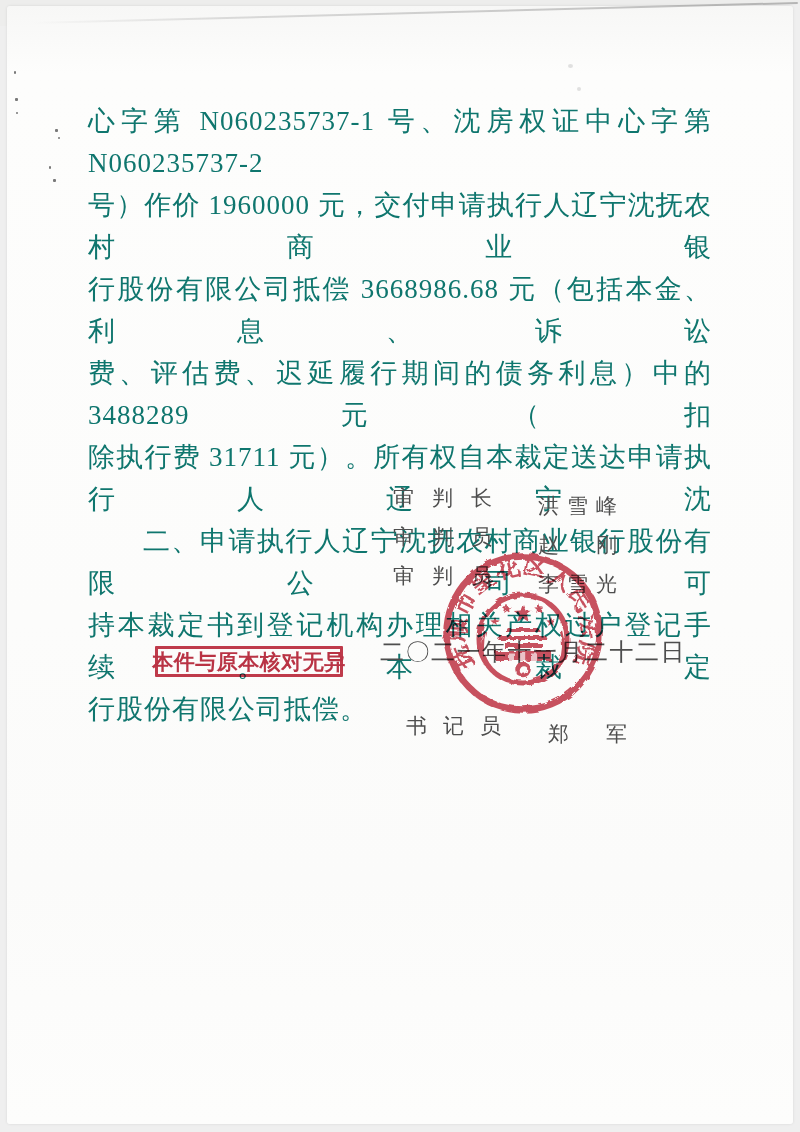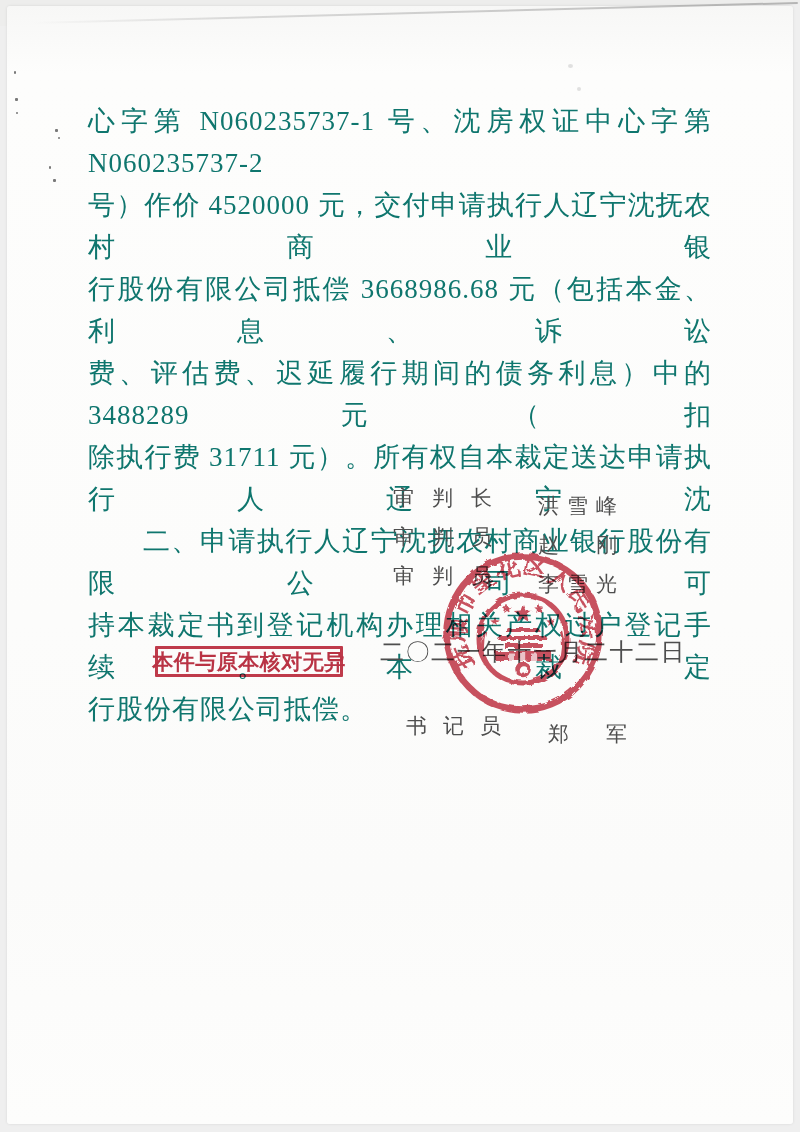--- a/index.html
+++ b/index.html
@@ -62,21 +62,21 @@
   <div class="speck" style="left:16px;top:112px;width:2px;height:2px;"></div>
   <div class="speck" style="left:55px;top:129px;width:3px;height:3px;"></div>
   <div class="speck" style="left:58px;top:137px;width:2px;height:2px;"></div>
   <div class="speck" style="left:49px;top:166px;width:2px;height:3px;"></div>
   <div class="speck" style="left:53px;top:179px;width:3px;height:3px;"></div>
   <div class="smudge" style="left:568px;top:64px;width:5px;height:4px;"></div>
   <div class="smudge" style="left:577px;top:87px;width:4px;height:4px;"></div>
 
   <div id="paragraph">
     <div class="bline just">心字第 N060235737-1 号、沈房权证中心字第 N060235737-2</div>
-    <div class="bline just">号）作价 4520000 元，交付申请执行人辽宁沈抚农村商业银</div>
+    <div class="bline just">号）作价 1960000 元，交付申请执行人辽宁沈抚农村商业银</div>
     <div class="bline just">行股份有限公司抵偿 3668986.68 元（包括本金、利息、诉讼</div>
     <div class="bline just">费、评估费、迟延履行期间的债务利息）中的 3488289 元（扣</div>
     <div class="bline just">除执行费 31711 元）。所有权自本裁定送达申请执行人辽宁沈</div>
     <div class="bline just indent">二、申请执行人辽宁沈抚农村商业银行股份有限公司可</div>
     <div class="bline just">持本裁定书到登记机构办理相关产权过户登记手续。本裁定</div>
     <div class="bline last">行股份有限公司抵偿。</div>
   </div>
 
   <div class="sigrow" style="top:484px;">
     <span class="role">审判长</span>

